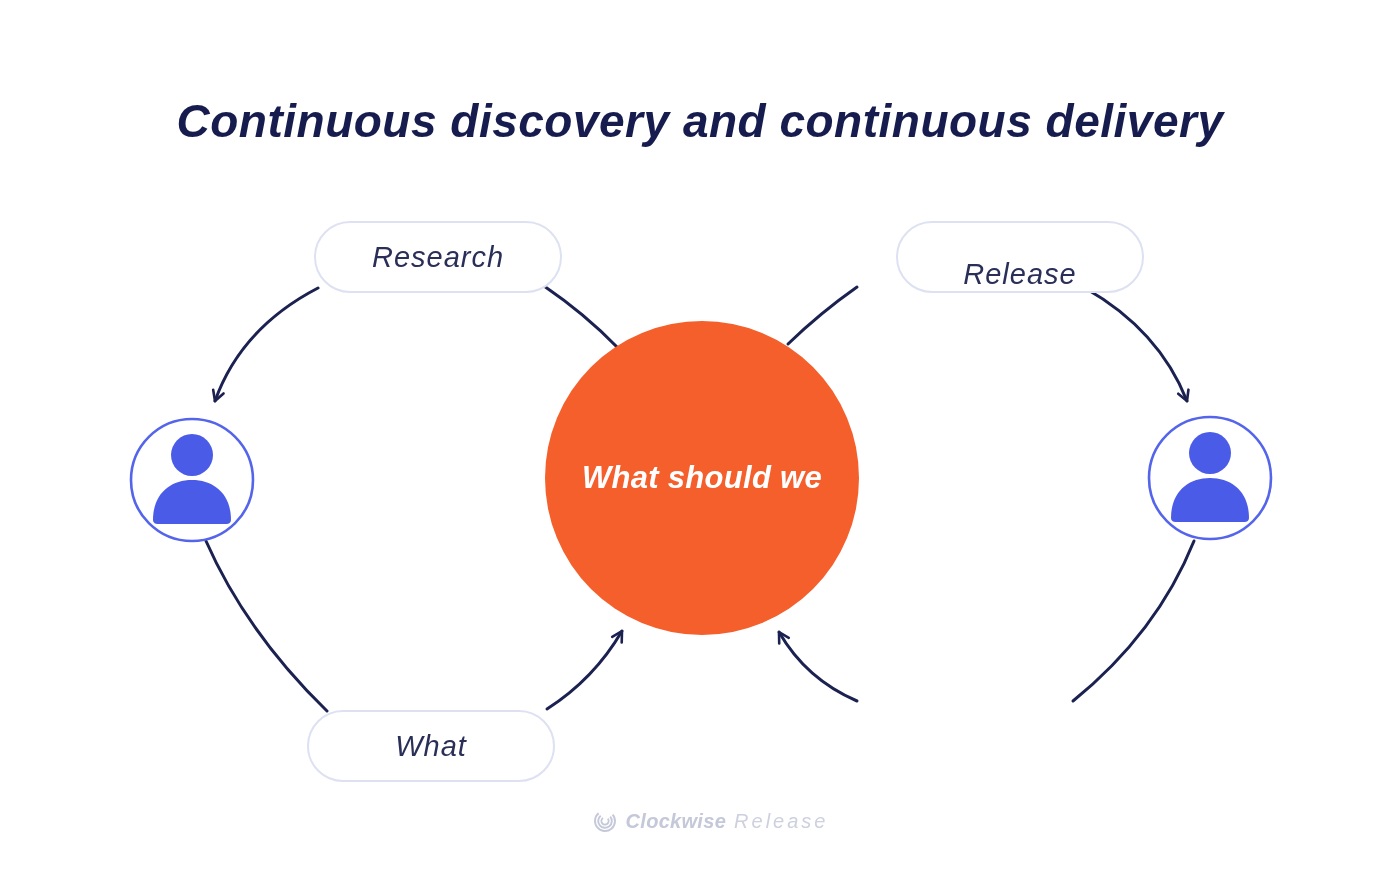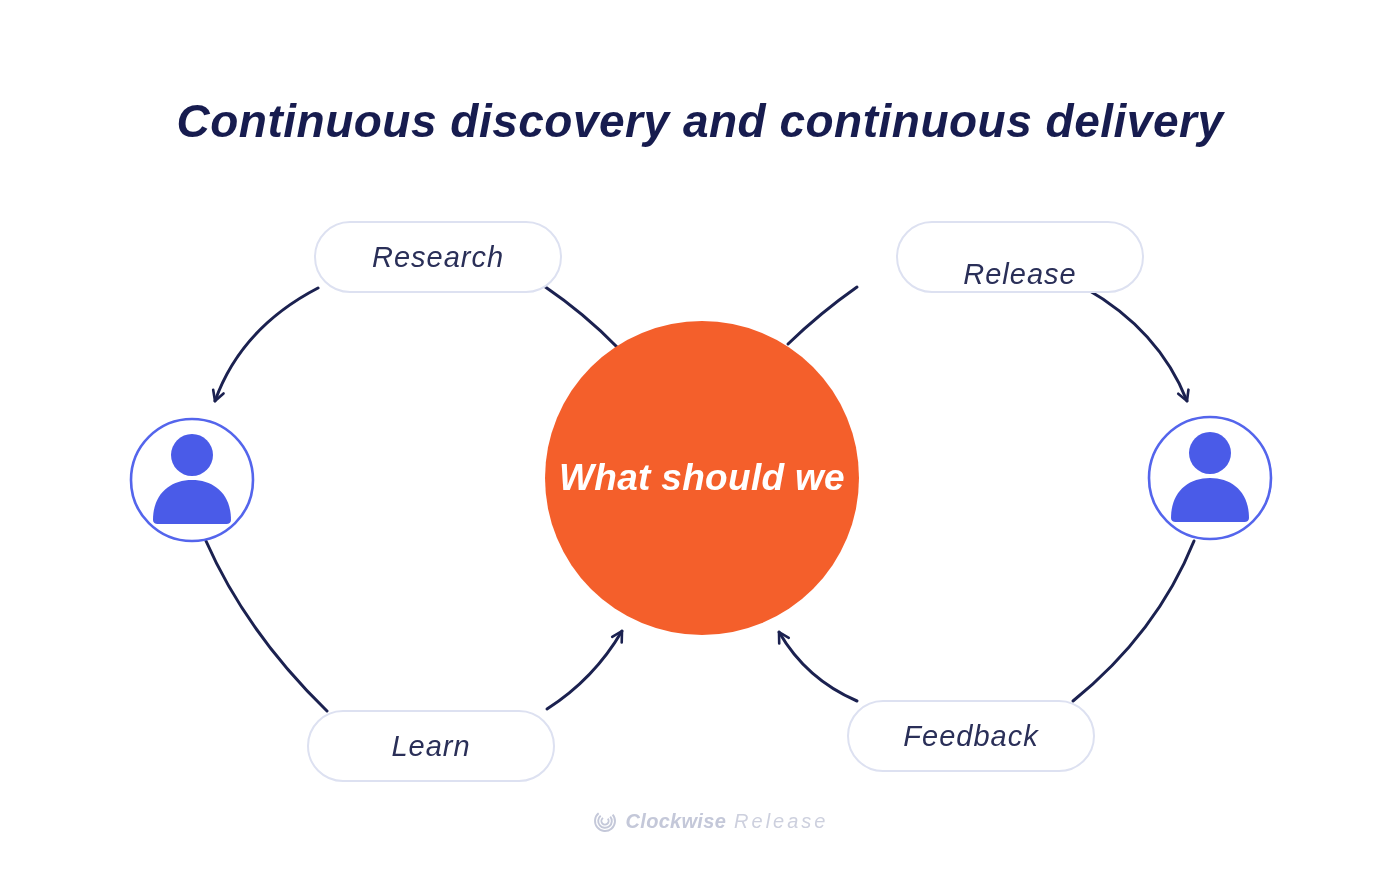--- a/index.html
+++ b/index.html
@@ -60,21 +60,21 @@
     left: 545px; top: 321px;
     width: 314px; height: 314px;
     border-radius: 50%;
     background: var(--orange, #f45f2b);
     display: flex;
     flex-direction: column;
     align-items: center;
     justify-content: center;
     text-align: center;
     color: #ffffff;
-    font-size: 37px;
+    font-size: 31px;
     font-weight: 700;
     line-height: 1.36;
     letter-spacing: 0.3px;
   }
   .person { position: absolute; width: 128px; height: 128px; }
   .person-left  { left: 128px; top: 416px; }
   .person-right { left: 1146px; top: 414px; }
   .person-ring  { fill: #ffffff; stroke: var(--blue-ring, #5465ec); stroke-width: 2.6; }
   .person-glyph { fill: var(--blue, #4a5be8); }
   .footer {
@@ -122,24 +122,21 @@
     <path class="arrow" d="M857,701 Q806,679 779,632" marker-end="url(#ah)"></path>
   </svg>
 
   <div class="pill pill-research">
     <span>Research</span>
   </div>
   <div class="pill pill-release">
     <span>Release</span>
   </div>
   <div class="pill pill-learn">
-    <span>Learn</span>
-  </div>
-  <div class="pill pill-feedback">
-    <span>Feedback</span>
+    <span>What</span>
   </div>
 
   <div class="center-circle">
     <span>What should we</span>
   </div>
 
   <div class="person person-left">
     <svg width="128" height="128" viewBox="-64 -64 128 128">
       <circle class="person-ring" cx="0" cy="0" r="61"></circle>
       <circle class="person-glyph" cx="0" cy="-25" r="21"></circle>

